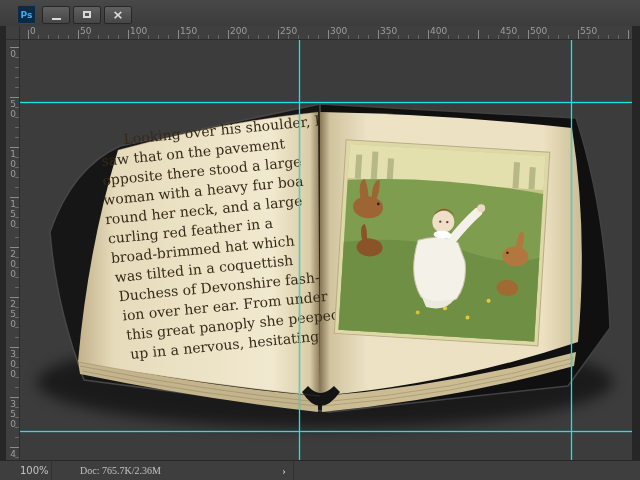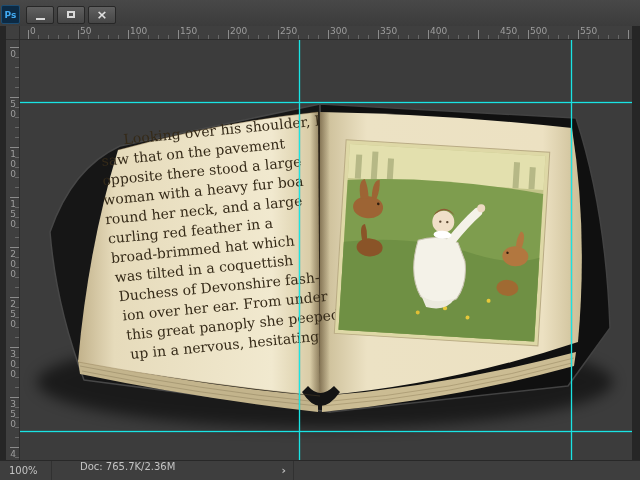--- a/index.html
+++ b/index.html
@@ -2,21 +2,21 @@
 <html><head>
 <meta charset="utf-8">
 <style>
   html,body{margin:0;padding:0;background:#1b1b1b;}
   .window{position:relative;width:640px;height:480px;background:#262626;overflow:hidden;
           font-family:"DejaVu Sans","Liberation Sans",sans-serif;user-select:none;}
 
   
   .titlebar{position:absolute;left:0;top:0;right:0;height:30px;box-sizing:border-box;
             background:linear-gradient(#484848,#3a3a3a);border-bottom:1px solid #222;
-            display:flex;align-items:center;padding:0 1px;}
+            display:flex;align-items:center;padding:0 17px;}
   .appicon{width:17px;height:17px;flex:0 0 auto;background:#0c2a44;color:#41aaf2;font-size:9px;font-weight:bold;
            display:flex;align-items:center;justify-content:center;border:1px solid #1d4d72;border-radius:2px;margin-right:6px;}
   .title{font-size:11px;color:#c9c9c9;white-space:nowrap;overflow:hidden;flex:1;}
   .winbtns{display:flex;gap:3px;flex:0 0 auto;}
   .wbtn{width:28px;height:18px;box-sizing:border-box;background:linear-gradient(#606060,#464646);
         border:1px solid #272727;border-radius:2px;display:flex;align-items:center;justify-content:center;}
   .min-glyph{width:9px;height:2px;background:#d9d9d9;margin-top:9px;}
   .max-glyph{width:8px;height:7px;box-sizing:border-box;border:2px solid #d9d9d9;}
   .close-glyph{color:#e0e0e0;font-size:13px;line-height:1;font-weight:bold;}
 
@@ -48,24 +48,24 @@
   .doc{position:absolute;left:0;top:0;}
 
   .guide{position:absolute;background:#1ae4e4;box-shadow:0 0 0 0.2px #0fbcbc;}
   .guide-v{top:0;bottom:0;width:1px;}
   .guide-h{left:0;right:0;height:1px;}
 
   
   .statusbar{position:absolute;left:0;right:0;bottom:0;height:20px;box-sizing:border-box;
              background:#3e3e3e;border-top:1px solid #282828;display:flex;align-items:center;
              font-size:10px;color:#c3c3c3;}
-  .zoom{width:52px;height:100%;display:flex;align-items:center;padding-left:9px;box-sizing:border-box;
+  .zoom{width:52px;height:100%;display:flex;align-items:center;padding-left:20px;box-sizing:border-box;
         border-right:1px solid #313131;}
-  .doc-field{position:relative;width:242px;height:100%;display:flex;
-             padding-left:28px;box-sizing:border-box;border-right:1px solid #313131;}
+  .doc-field{position:relative;width:242px;height:100%;display:flex;align-items:center;
+             padding-left:28px;box-sizing:border-box;border-right:1px solid #313131;font-family:Liberation Serif, serif;}
   .chev{position:absolute;right:7px;top:3px;font-size:11px;font-weight:bold;color:#bdbdbd;}
 </style>
 </head>
 <body>
 
 <div class="window">
 
   <div class="titlebar">
     <span class="appicon">Ps</span>
     <span class="winbtns">

